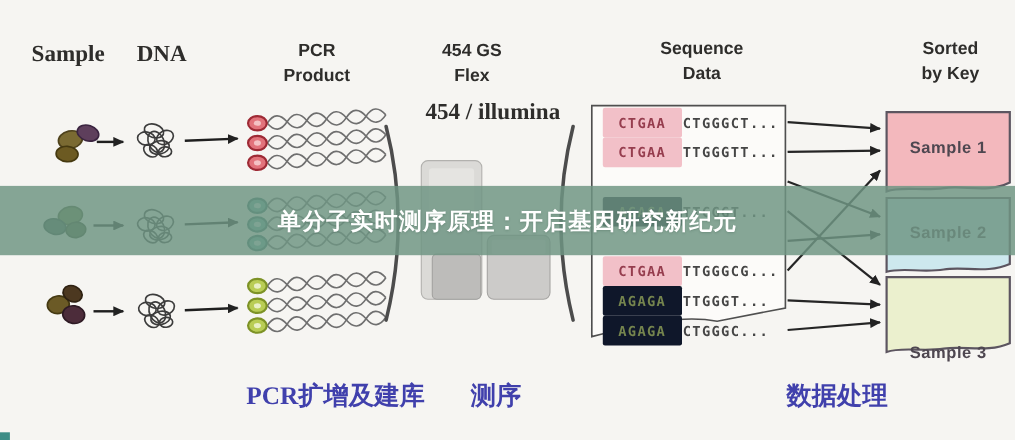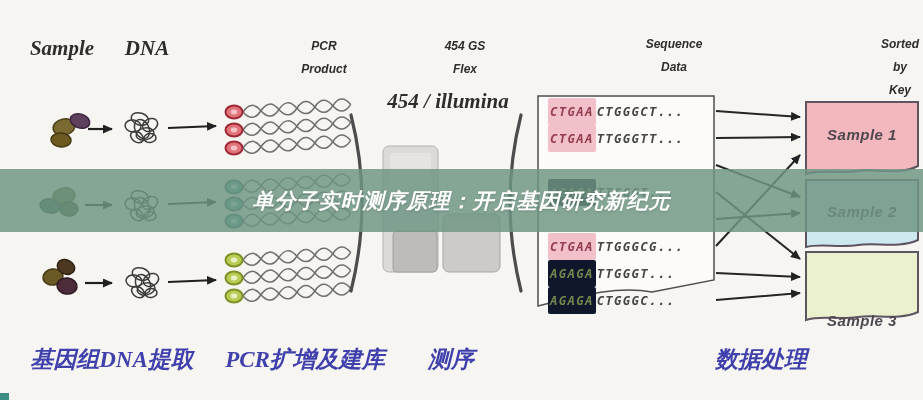--- a/index.html
+++ b/index.html
@@ -1,25 +1,25 @@
 <!DOCTYPE html>
 <html><head>
 <meta charset="utf-8">
 <style>
   html,body{margin:0;padding:0;}
   .canvas{position:relative;width:923px;height:400px;background:#f6f5f2;overflow:hidden;
-          font-family:"Liberation Sans",sans-serif;font-style:italic;}
+          font-family:"Liberation Sans",sans-serif;}
   .txt{position:absolute;z-index:2;}
   .hdr{transform:translateX(-50%);text-align:center;color:#2e2d2b;font-weight:bold;white-space:pre-line;}
-  .hdr-sans{font-size:12px;line-height:23px;margin-left:36px;}
+  .hdr-sans{font-size:16px;line-height:23px;}
   .hdr-serif{font-family:"Liberation Serif",serif;font-size:21px;white-space:nowrap;}
   .seqrow{left:548px;width:168px;height:27px;line-height:27px;white-space:nowrap;
           font-family:"DejaVu Sans Mono",monospace;font-weight:bold;font-size:12.5px;
           letter-spacing:1.2px;color:#454545;}
-  .chip{display:inline-block;padding:0 2px;border-radius:2px;margin-right:1px;}
+  .chip{display:inline-block;padding:0 14px;border-radius:2px;margin-right:1px;}
   .chip-pink{background:#f2c0c8;color:#963d4e;}
   .chip-blue{background:#c3dcea;color:#3c6c8e;}
   .chip-green{background:#0f172a;color:#75854e;}
   .samplelabel{width:112px;text-align:center;font-weight:bold;font-size:15px;color:#4e4750;letter-spacing:.5px;}
   .bottomlabel{transform:translateX(-50%);font-family:"Liberation Serif",serif;font-weight:bold;
                font-size:23px;color:#4040ac;white-space:nowrap;}
   .banner{position:absolute;left:0;top:169px;width:923px;height:63px;z-index:5;
           background:rgba(111,149,131,.84);display:flex;align-items:center;justify-content:center;}
   .banner-text{color:#ffffff;font-size:21px;font-weight:bold;letter-spacing:1px;
                text-shadow:0 1px 2px rgba(40,70,55,.25);white-space:nowrap;}
@@ -181,21 +181,20 @@
   <div class="txt seqrow" style="top:124.5px;"><span class="chip chip-pink">CTGAA</span><span>TTGGGTT...</span></div>
   <div class="txt seqrow" style="top:178.5px;"><span class="chip chip-green">AGAGA</span><span>TTGGGT...</span></div>
   <div class="txt seqrow" style="top:232.5px;"><span class="chip chip-pink">CTGAA</span><span>TTGGGCG...</span></div>
   <div class="txt seqrow" style="top:259.5px;"><span class="chip chip-green">AGAGA</span><span>TTGGGT...</span></div>
   <div class="txt seqrow" style="top:286.5px;"><span class="chip chip-green">AGAGA</span><span>CTGGGC...</span></div>
 
   <div class="txt samplelabel" style="left:806px;top:126px;">Sample 1</div>
   <div class="txt samplelabel" style="left:806px;top:203px;">Sample 2</div>
   <div class="txt samplelabel" style="left:806px;top:276px;margin-top:36px;">Sample 3</div>
 
-  <div class="txt bottomlabel" style="left:112px;top:344px;">基因组DNA提取</div>
   <div class="txt bottomlabel" style="left:305px;top:344px;">PCR扩增及建库</div>
   <div class="txt bottomlabel" style="left:451px;top:344px;">测序</div>
   <div class="txt bottomlabel" style="left:761px;top:344px;">数据处理</div>
 
   <div class="banner">
     <div class="banner-text">单分子实时测序原理：开启基因研究新纪元</div>
   </div>
 
   <div class="speck"></div>
 </div>

